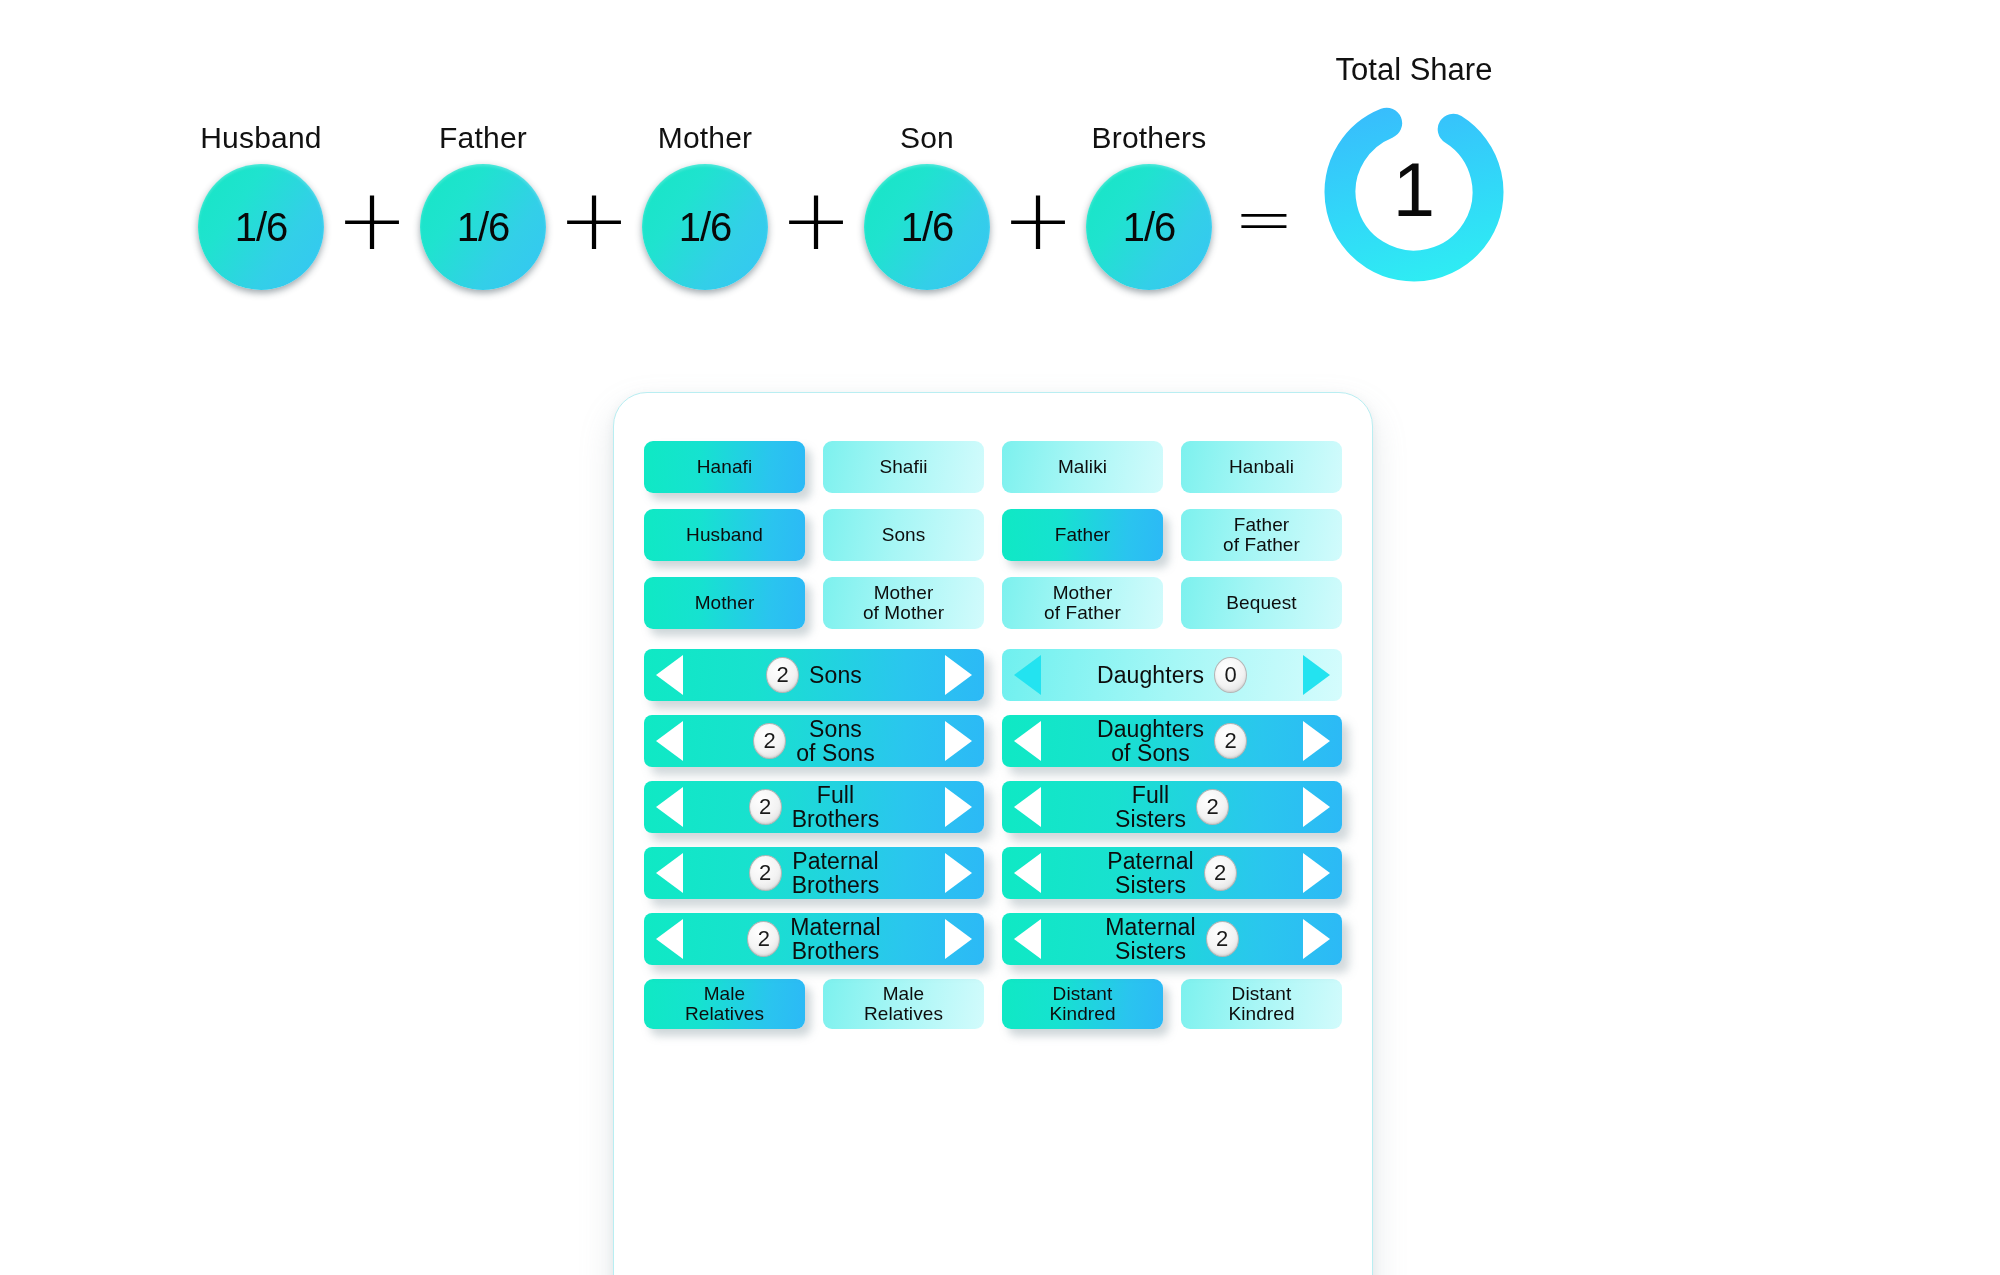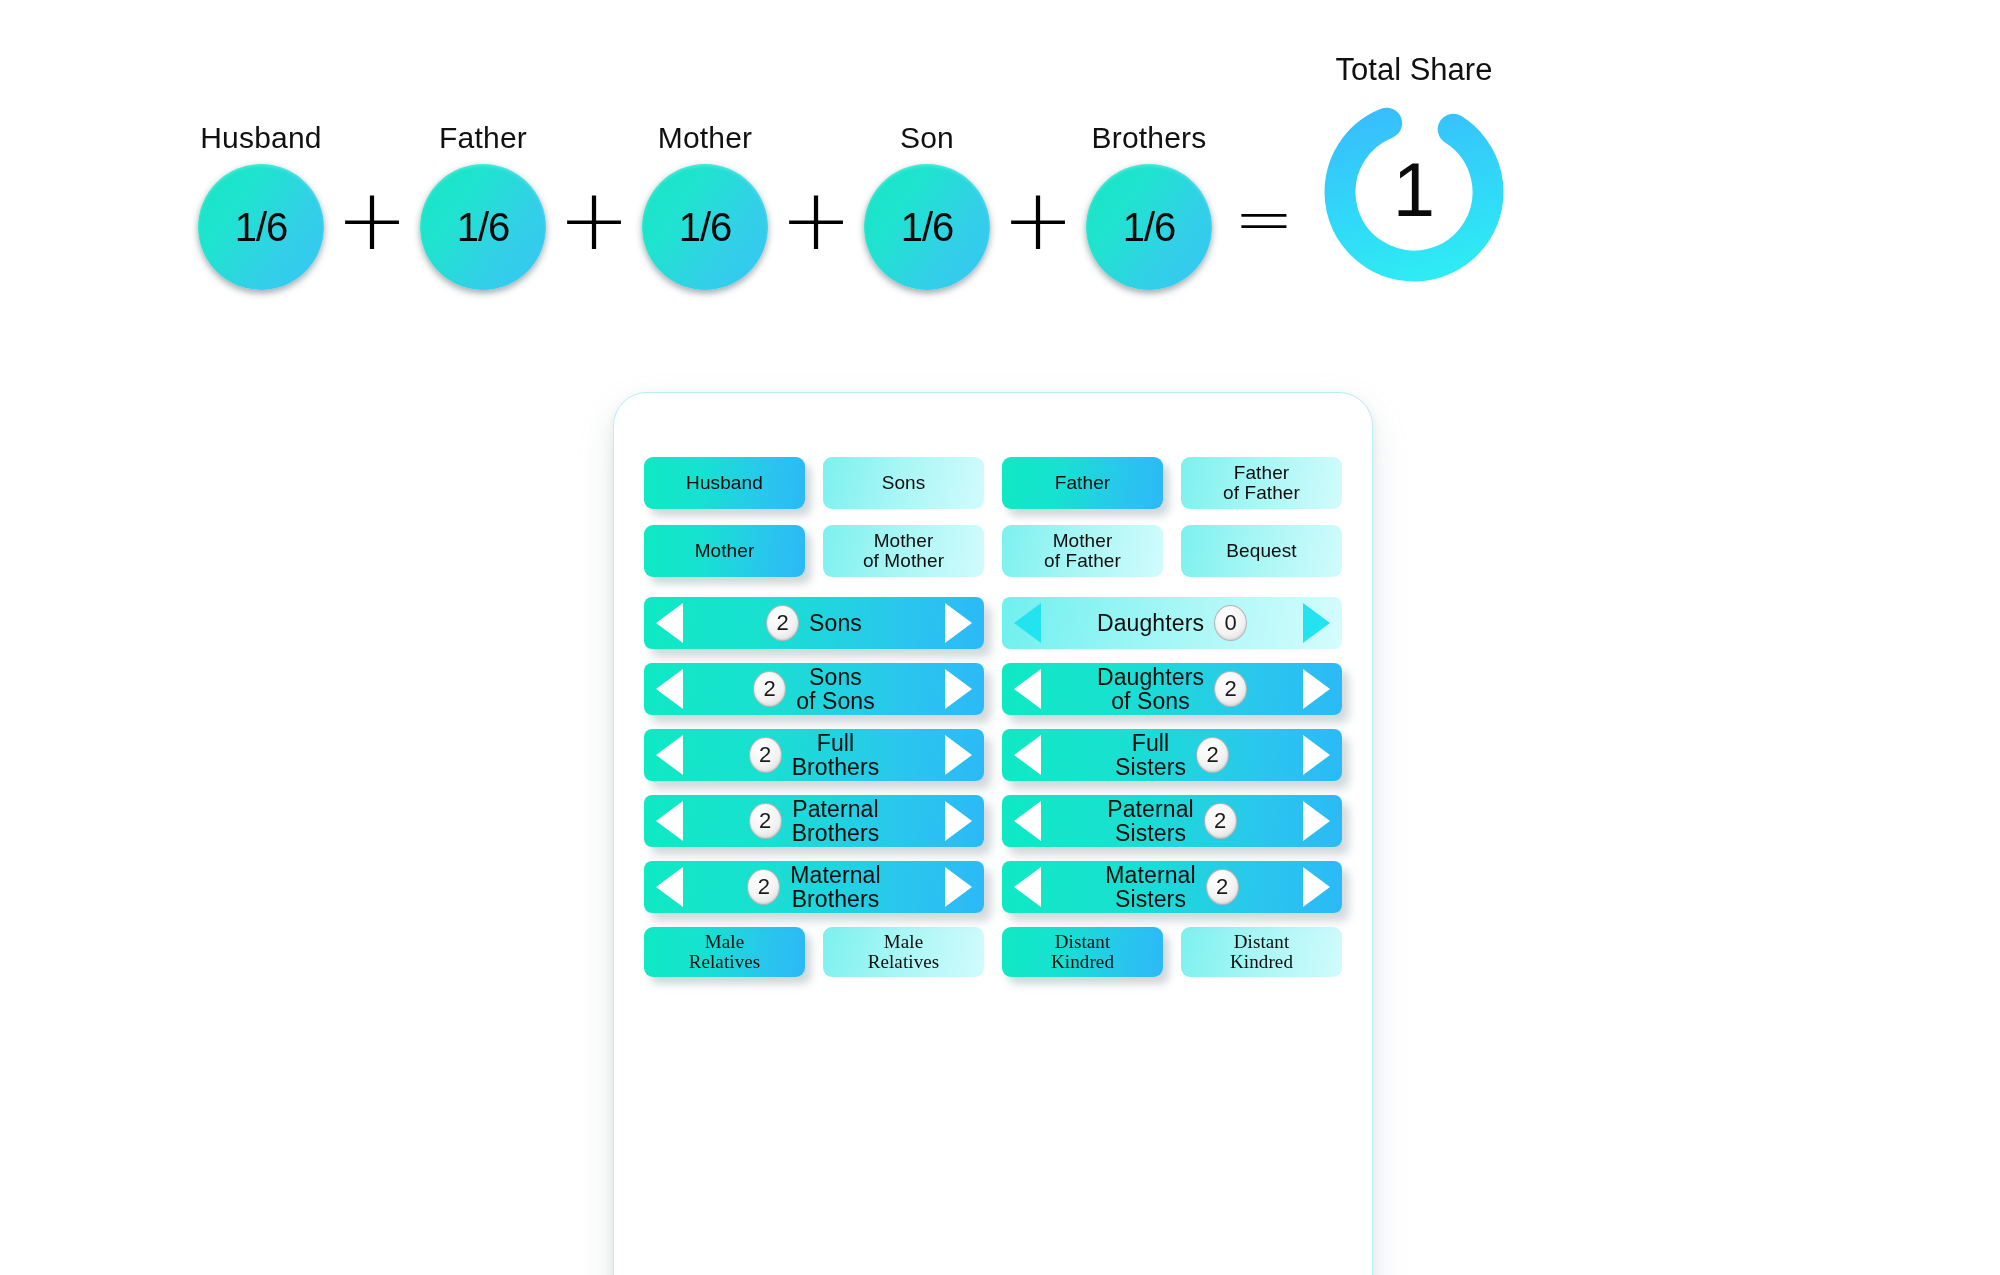--- a/index.html
+++ b/index.html
@@ -222,21 +222,20 @@
     white-space: pre-line;
     letter-spacing: 0.1px;
   }
 
   
   .bottom-row {
     display: grid;
     grid-template-columns: repeat(4, 1fr);
     column-gap: 18px;
     margin-top: 0;
-    font-family: Liberation Serif, serif;
   }
   .bottom-row .chip { height: 50px; }
 
   .copyright {
     margin-top: 44px;
     text-align: center;
     font-size: 25px;
     color: #0a0a0a;
     letter-spacing: 0.2px;
   }
@@ -307,20 +306,26 @@
           <circle cx="98" cy="98" r="74" fill="none" stroke="url(#donutGrad)" stroke-width="31" stroke-linecap="round" stroke-dasharray="395 70" transform="rotate(-58 98 98)"></circle>
         </svg>
         <div class="donut-value">1</div>
       </div>
     </div>
 
   </div>
 
   <div class="panel">
 
+    <div class="grid4">
+      <div class="chip active">Hanafi</div>
+      <div class="chip idle">Shafii</div>
+      <div class="chip idle">Maliki</div>
+      <div class="chip idle">Hanbali</div>
+    </div>
 
     <div class="grid4" style="margin-top:16px;">
       <div class="chip active">Husband</div>
       <div class="chip idle">Sons</div>
       <div class="chip active">Father</div>
       <div class="chip idle">Father
 of Father</div>
     </div>
 
     <div class="grid4" style="margin-top:16px;">

